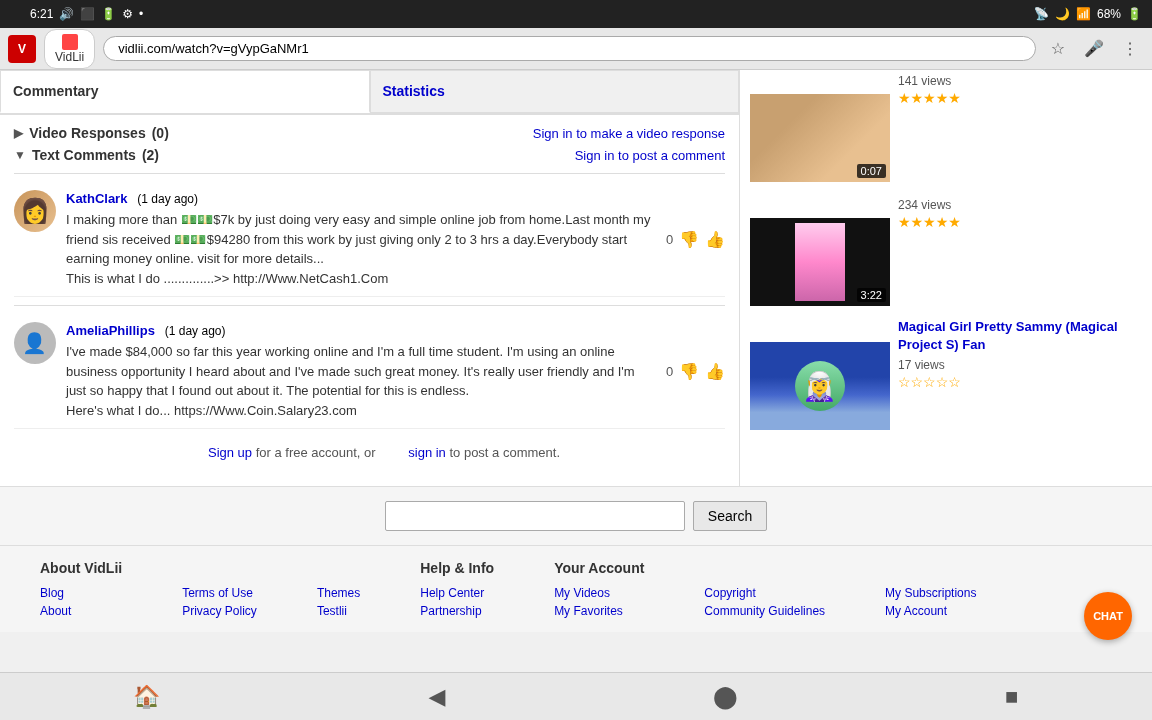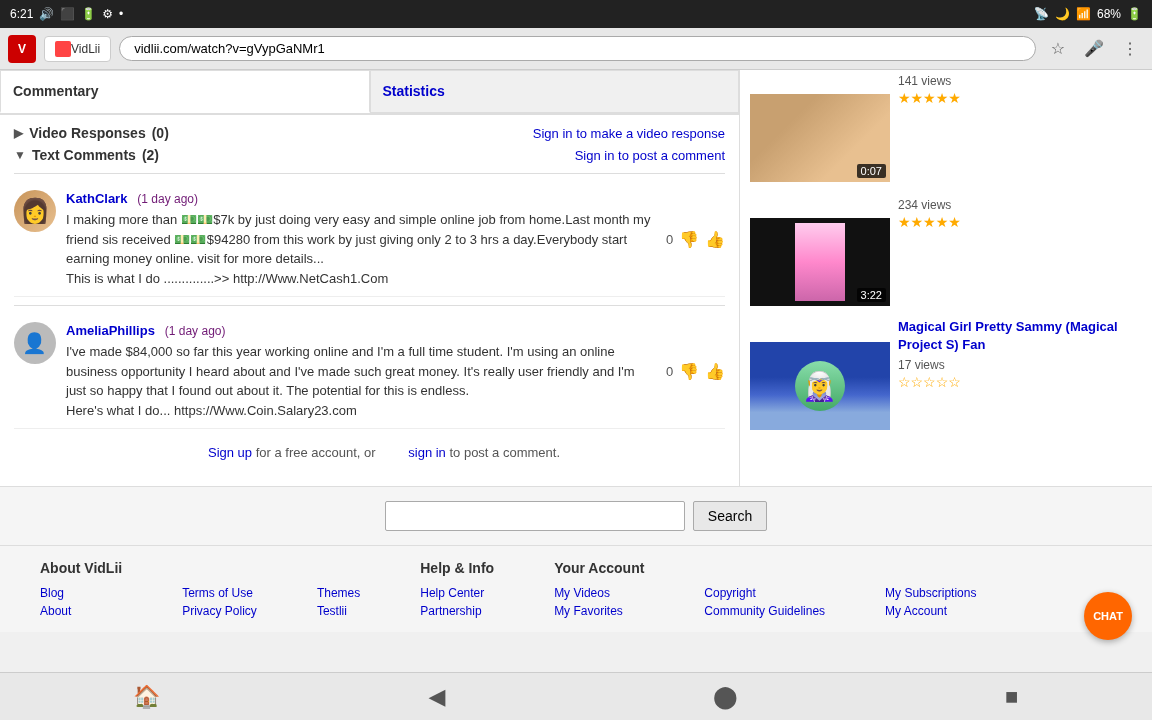--- a/index.html
+++ b/index.html
@@ -16,21 +16,21 @@
     .status-bar {
       background: #222;
       color: white;
       display: flex;
       align-items: center;
       justify-content: space-between;
       padding: 0 10px;
       height: 28px;
       font-size: 12px;
     }
-    .status-left { display: flex; align-items: flex-start; gap: 6px; }
+    .status-left { display: flex; align-items: flex-start; gap: 6px; margin-left: 20px; }
     .status-right { display: flex; align-items: center; gap: 6px; }
 
     
     .browser-bar {
       background: #e8e8e8;
       display: flex;
       align-items: center;
       padding: 4px 8px;
       gap: 8px;
       height: 42px;
@@ -39,24 +39,25 @@
     .browser-logo {
       width: 28px; height: 28px;
       background: #cc0000;
       border-radius: 4px;
       display: flex; align-items: center; justify-content: center;
       color: white; font-weight: bold; font-size: 12px;
     }
     .browser-tab {
       background: white;
       border: 1px solid #ccc;
-      border-radius: 4px;
+      border-radius: 12px;
       padding: 4px 10px;
       display: flex; align-items: center; gap: 0;
       font-size: 12px;
+      flex-direction: column;
     }
     .tab-icon {
       width: 16px; height: 16px;
       background: #ff4444;
       border-radius: 2px;
     }
     .url-bar {
       flex: 1;
       background: white;
       border: 1px solid #aaa;
@@ -156,21 +157,21 @@
       overflow: hidden;
     }
     .avatar-placeholder {
       width: 42px; height: 42px;
       border-radius: 50%;
       background: #bbb;
       flex-shrink: 0;
     }
     .comment-body { flex: 1; }
     .comment-author { color: #0000cc; font-weight: bold; font-size: 13px; cursor: pointer; }
-    .comment-time { color: #701a75; font-size: 12px; margin-left: 6px; }
+    .comment-time { color: #000000; font-size: 12px; margin-left: 6px; }
     .comment-text { font-size: 13px; color: #333; line-height: 1.5; margin-top: 4px; }
     .comment-actions {
       display: flex; align-items: center; gap: 6px;
       color: #888; font-size: 13px; flex-shrink: 0;
     }
     .vote-count { color: #555; }
     .thumb-btn { font-size: 16px; cursor: pointer; color: #888; }
 
     .signup-row {
       text-align: center;

